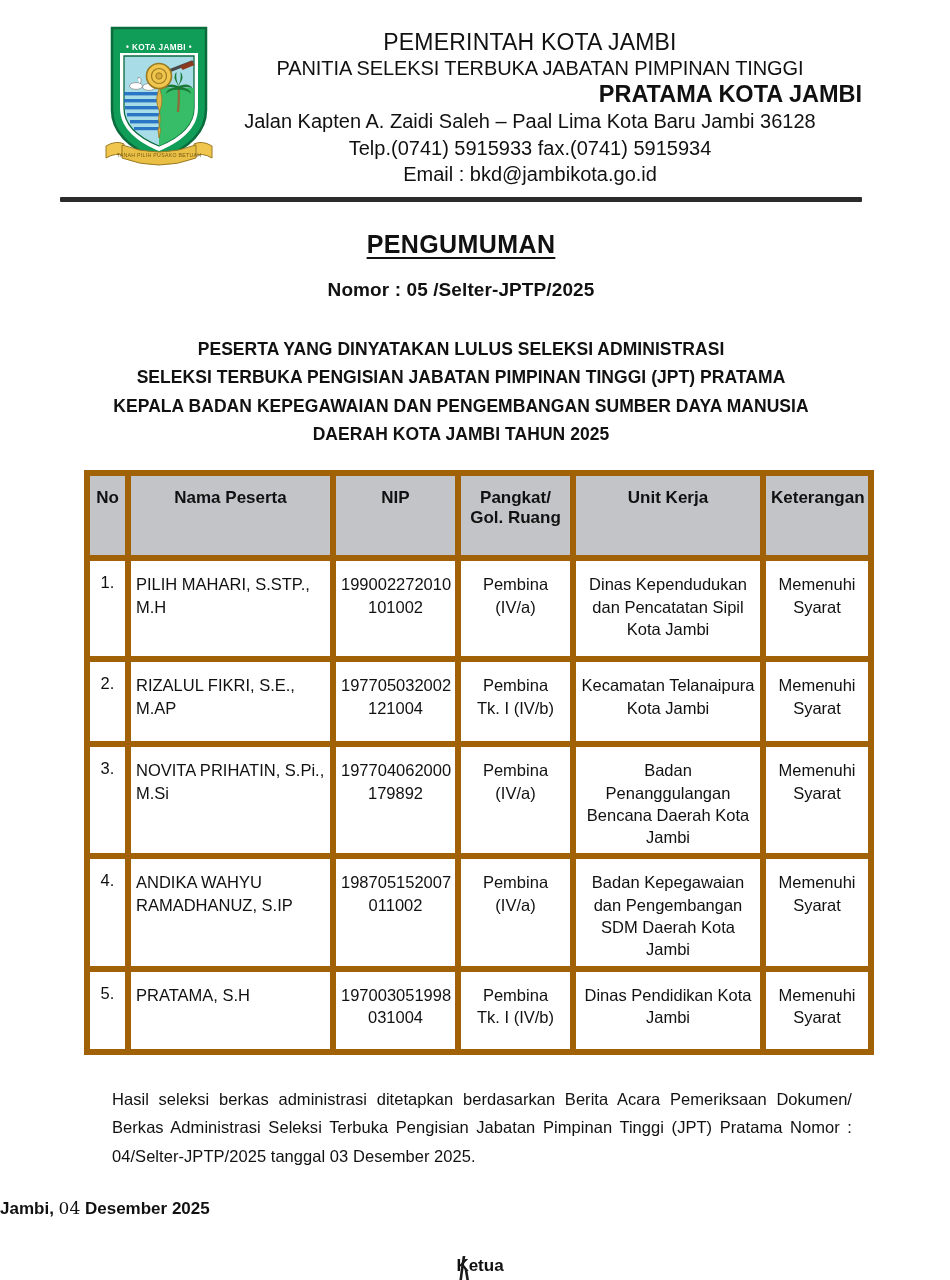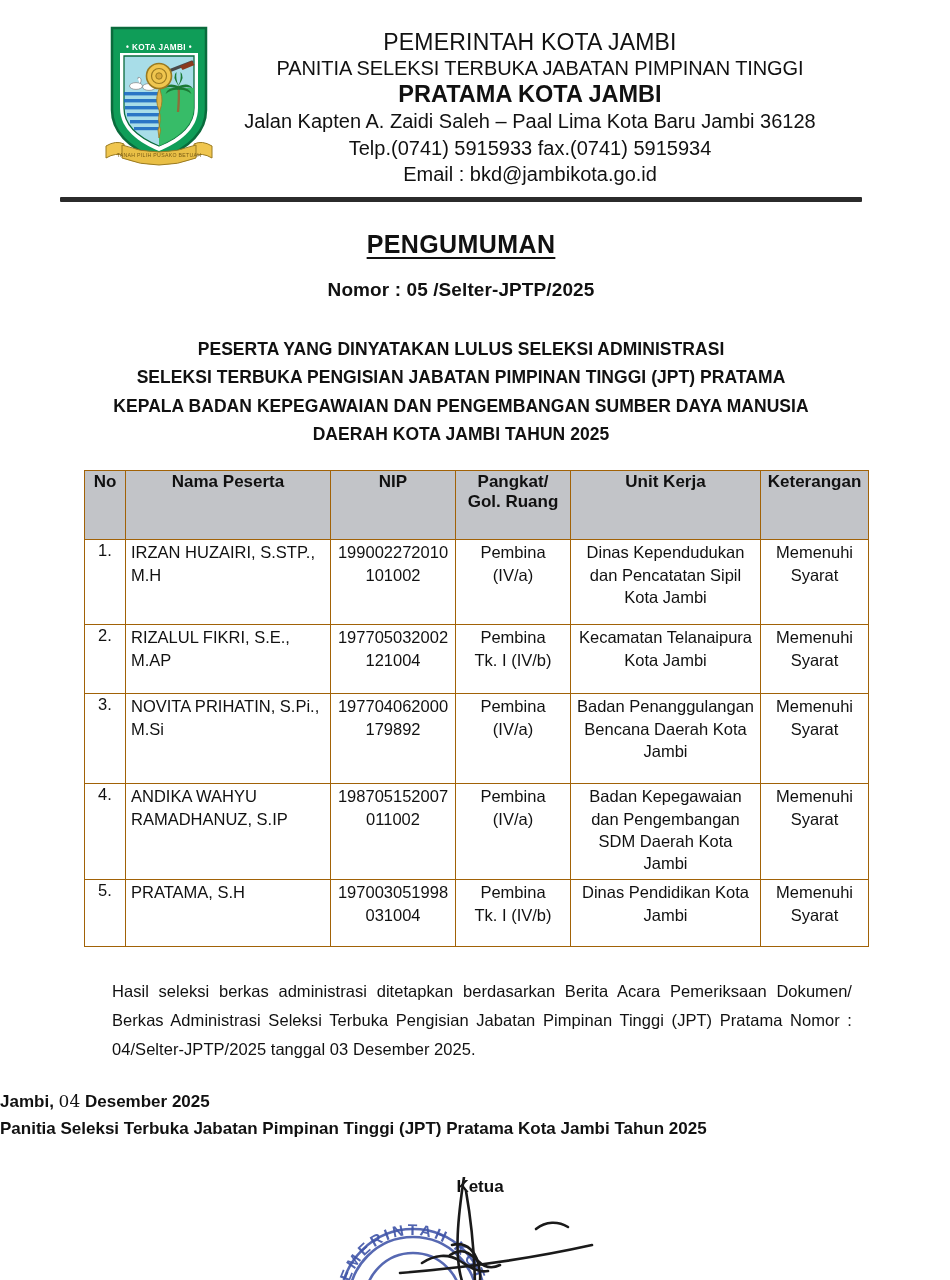--- a/index.html
+++ b/index.html
@@ -55,20 +55,21 @@
     line-height: 1.2;
     letter-spacing: -.1px;
     white-space: nowrap;
     margin-left: 20px;
   }
   .lh-line3 {
     font-size: 23.5px;
     font-weight: bold;
     line-height: 1.2;
     white-space: nowrap;
+    text-align: right;
   }
   .lh-addr {
     font-size: 20px;
     line-height: 1.28;
     margin-top: 1px;
     white-space: nowrap;
   }
 
   .rule-thick {
     margin: 9px 60px 0 60px;
@@ -106,23 +107,23 @@
 
   
   .table-wrap { margin: 22px 82px 0 84px; }
   table.roster {
     width: 100%;
     border-collapse: collapse;
     table-layout: fixed;
     font-size: 16.5px;
   }
   table.roster th, table.roster td {
-    border: 1px solid #a16207;
+    border: 6px solid #a16207;
     vertical-align: top;
-    padding: 1px 5px 5px 5px;
+    padding: 12px 5px 5px 5px;
   }
   table.roster thead th {
     background: #c2c4c8;
     font-weight: bold;
     text-align: center;
     height: 62px;
     vertical-align: top;
     font-size: 17px;
   }
   .col-no    { width: 41px; }
@@ -314,21 +315,21 @@
             <div>Pangkat/</div>
             <div>Gol. Ruang</div>
           </th>
           <th>Unit Kerja</th>
           <th>Keterangan</th>
         </tr>
       </thead>
       <tbody>
         <tr class="r1">
           <td class="c-no">1.</td>
-          <td class="c-nama">IRZAN HUZAIRI, S.STP., M.H</td>
+          <td class="c-nama">PILIH MAHARI, S.STP., M.H</td>
           <td class="c-nip">
             <div>199002272010</div>
             <div>101002</div>
           </td>
           <td class="c-pang">
             <div>Pembina</div>
             <div>(IV/a)</div>
           </td>
           <td class="c-unit">Dinas Kependudukan dan Pencatatan Sipil Kota Jambi</td>
           <td class="c-ket">Memenuhi Syarat</td>
@@ -394,21 +395,20 @@
   </div>
 
   <div class="para">Hasil seleksi berkas administrasi ditetapkan berdasarkan Berita Acara Pemeriksaan Dokumen/ Berkas Administrasi Seleksi Terbuka Pengisian Jabatan Pimpinan Tinggi (JPT) Pratama Nomor : 04/Selter-JPTP/2025 tanggal 03 Desember 2025.</div>
 
   <div class="closing">
     <div>
       <span>Jambi,</span>
       <span class="handwritten-date">04</span>
       <span>Desember 2025</span>
     </div>
-    <div>Panitia Seleksi Terbuka Jabatan Pimpinan Tinggi (JPT) Pratama Kota Jambi Tahun 2025</div>
   </div>
 
   <div class="sig-area">
 
     <div class="sig-ketua">Ketua</div>
 
     <div class="stamp">
       <svg viewBox="0 0 176 176" xmlns="http://www.w3.org/2000/svg">
         <defs>
           <path id="arcTop" d="M 22 88 A 66 66 0 0 1 154 88"></path>

